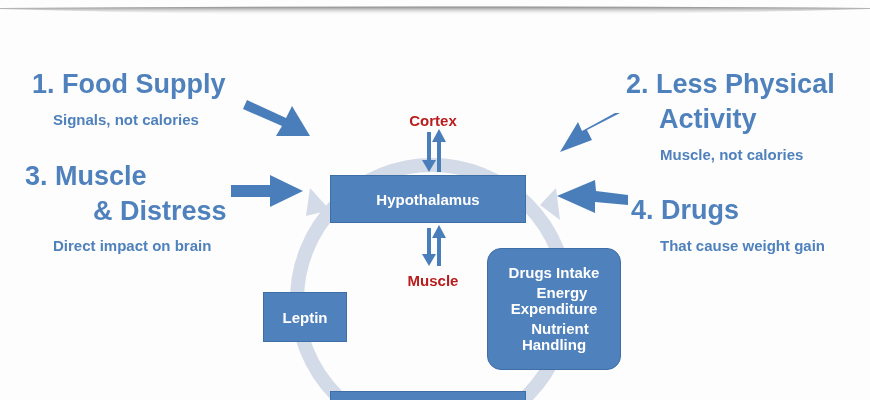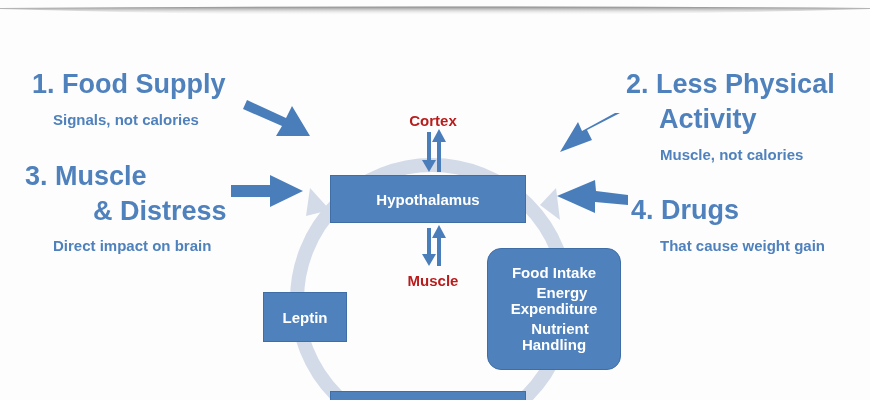--- a/index.html
+++ b/index.html
@@ -90,21 +90,21 @@
 
 <div class="mid" style="left:385px;top:272px;width:96px;">
   <div>Muscle</div>
 </div>
 
 <div class="box" style="left:263px;top:292px;width:82px;height:48px;">
   <span>Leptin</span>
 </div>
 
 <div class="box" style="left:487px;top:248px;width:132px;height:120px;border-radius:14px;line-height:16px;">
-  <div>Food Intake</div>
+  <div>Drugs Intake</div>
   <div style="margin-top:4px;padding-left:16px;">Energy</div>
   <div>Expenditure</div>
   <div style="margin-top:4px;margin-left:12px;">Nutrient</div>
   <div>Handling</div>
 </div>
 
 <div class="box" style="left:330px;top:391px;width:194px;height:40px;">
   <span></span>
 </div>
 

